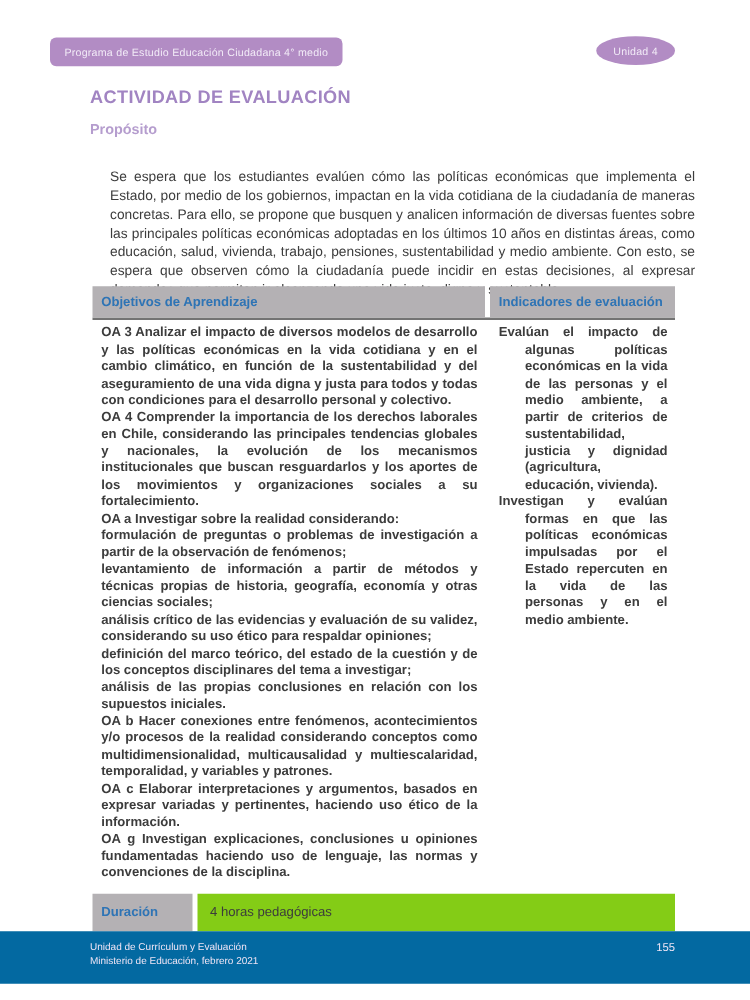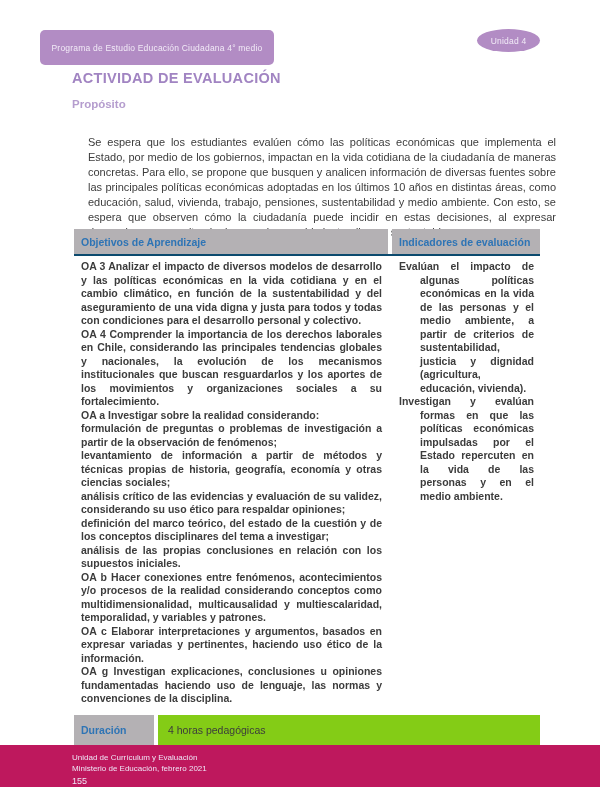--- a/index.html
+++ b/index.html
@@ -6,21 +6,21 @@
   .page {
     position:relative; width:600px; height:800px; background:#ffffff;
     font-family:"Liberation Sans", sans-serif; color:#3c3c3c; overflow:hidden;
   }
   
   .badge {
     position:absolute; background:#b28cc4; color:#f2ebf7;
     display:flex; align-items:center; justify-content:center;
     font-size:8.5px; letter-spacing:0.2px;
   }
-  .badge.pill { left:40px; top:30px; width:234px; height:35px; border-radius:5px; }
+  .badge.pill { left:40px; top:30px; width:234px; height:23px; border-radius:5px; }
   .badge.oval { left:477px; top:29px; width:63px; height:23px; border-radius:50%; }
   
   .title {
     position:absolute; left:72px; top:70px; margin:0;
     font-size:14.5px; font-weight:bold; color:#a184c2; letter-spacing:0.3px;
   }
   .subtitle {
     position:absolute; left:72px; top:98px; margin:0;
     font-size:11.5px; font-weight:bold; color:#b59dce;
   }
@@ -30,39 +30,39 @@
   }
   
   .eval-table { position:absolute; left:74px; top:229px; width:466px; }
   .thead, .tbody, .durrow { display:flex; gap:4px; }
   .th {
     background:#b4b1b4; color:#2e74b5; font-weight:bold; font-size:10.5px;
     padding:7px 6px 6px 7px; box-sizing:border-box;
   }
   .col1 { width:314px; box-sizing:border-box; }
   .col2 { flex:1; box-sizing:border-box; }
-  .thead { border-bottom:2px solid #0c4a6e; }
+  .thead { border-bottom:2px solid #737373; }
   .tbody .td { background:#ffffff; padding:4px 6px 6px 7px; }
   .tbody .td p { margin:0; font-size:10.5px; line-height:13.5px; text-align:justify;font-weight:bold; }
   .tbody .td.col2 p { padding-left:21px; text-indent:-21px; }
   .durrow { margin-top:3px; }
   .dlabel {
     background:#b4b1b4; color:#2e74b5; font-weight:bold; font-size:10.5px;
     width:80px; box-sizing:border-box; padding:9px 6px 9px 7px;
   }
   .dvalue {
     background:#84cc16; color:#3c3c3c; font-size:10.5px; flex:1;
     box-sizing:border-box; padding:9px 6px 9px 10px;
   }
   
   .footer {
     position:absolute; left:0; top:745px; width:600px; height:42px;
-    background:#be185d; color:#eee4f5; box-sizing:border-box;
+    background:#0369a1; color:#eee4f5; box-sizing:border-box;
     display:flex; align-items:flex-start; justify-content:space-between;
-    padding:7px 60px 0 72px; font-size:8px; line-height:11px;flex-direction:column;
+    padding:7px 60px 0 72px; font-size:8px; line-height:11px;
   }
   .pagenum { font-size:9px; margin-top:1px; }
 </style>
 </head>
 <body>
 
 <div class="page">
 
   <div class="badge pill">Programa de Estudio Educación Ciudadana 4° medio</div>
   <div class="badge oval">Unidad 4</div>

